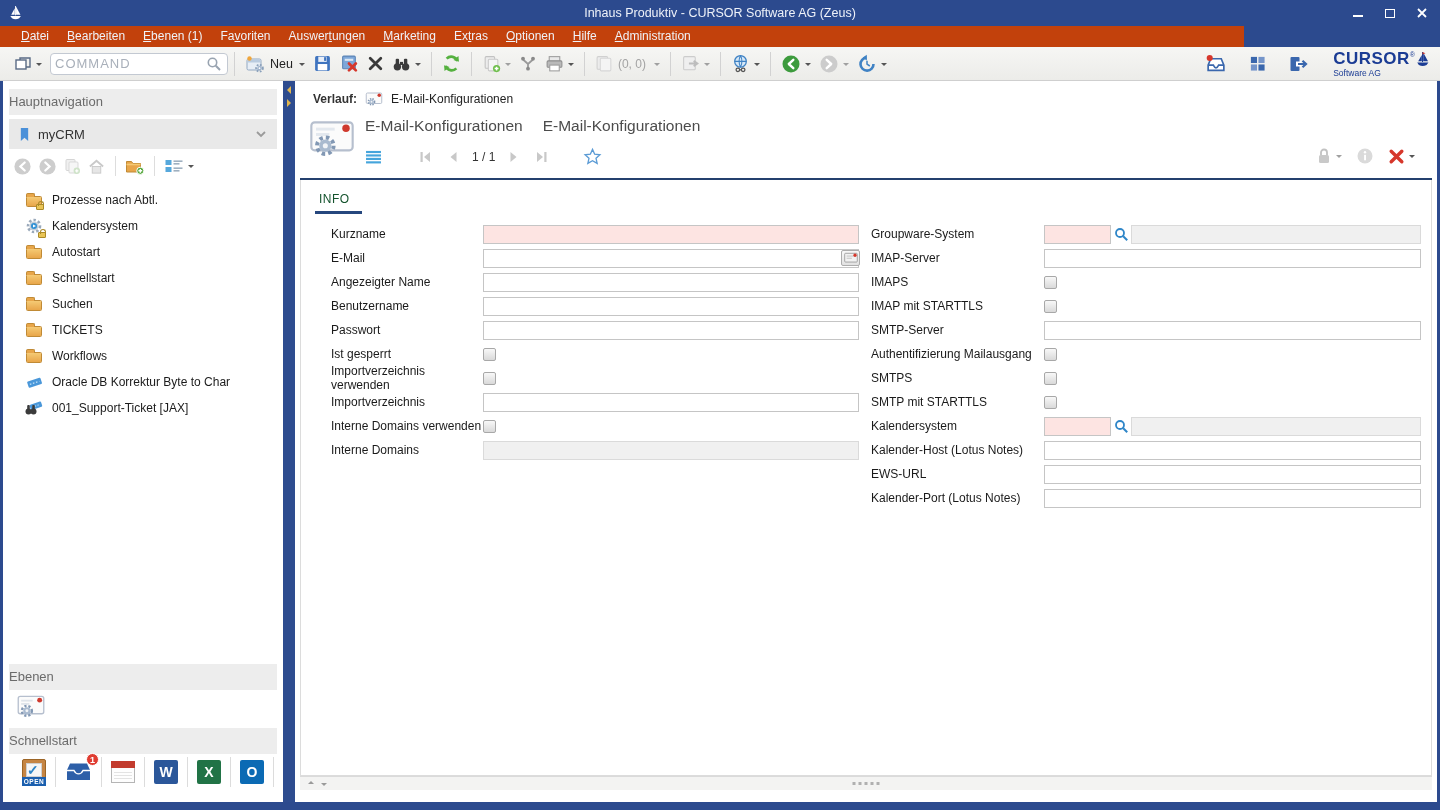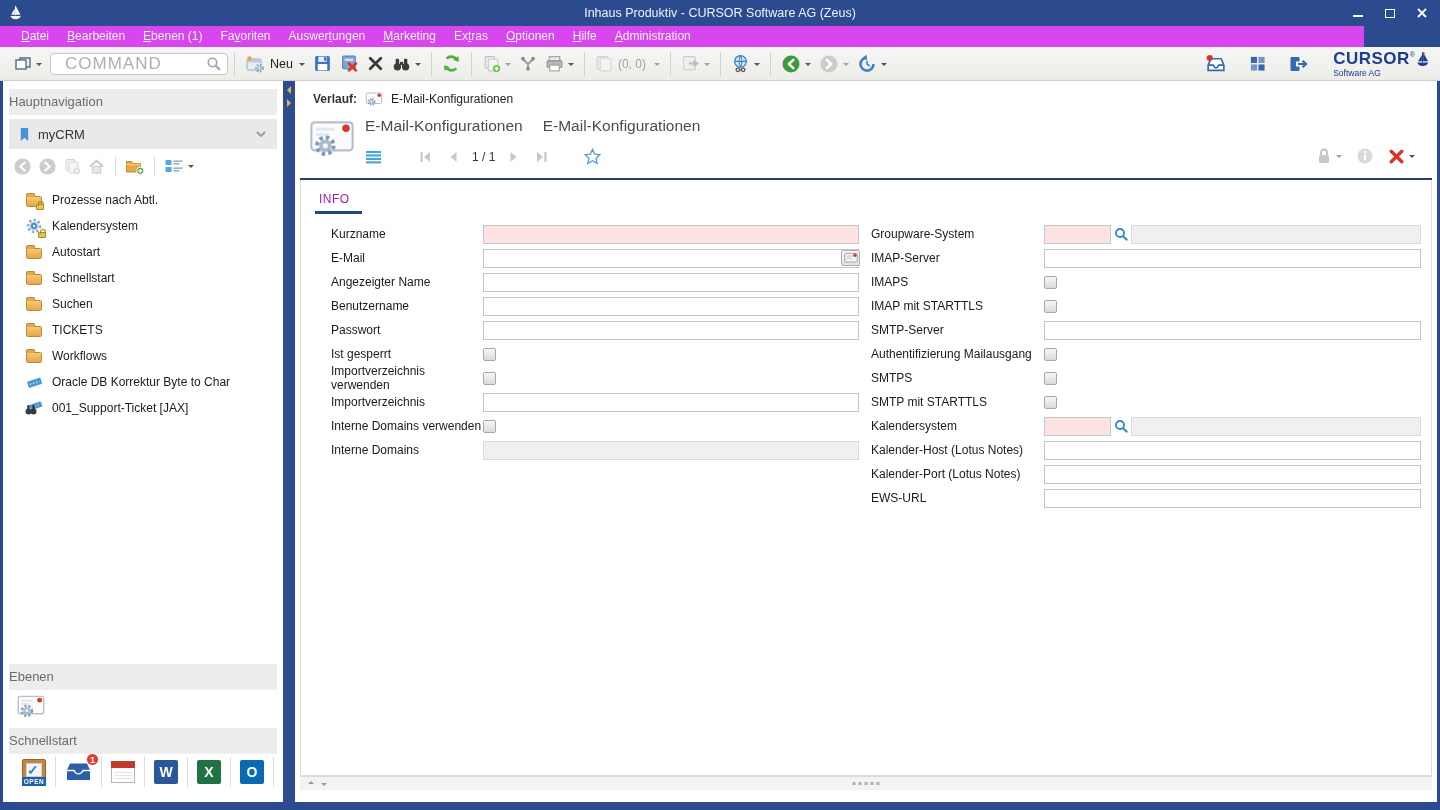--- a/index.html
+++ b/index.html
@@ -12,30 +12,30 @@
   
   .titlebar { position:absolute; left:0; top:0; width:1440px; height:26px; background:#2c4a8e; display:flex; align-items:center; }
   .tb-boat { margin-left:9px; }
   .tb-title { position:absolute; left:0; right:0; text-align:center; color:#eef2f9; font-size:12.5px; }
   .win-controls { position:absolute; right:10px; top:0; height:26px; display:flex; align-items:center; gap:16px; }
   .wc { width:16px; height:14px; display:flex; align-items:center; justify-content:center; cursor:default; }
   .wc-min span { display:block; width:10px; height:0; border-bottom:2px solid #fff; margin-top:6px; }
   .wc-max span { display:block; width:10px; height:9px; border:1.6px solid #fff; }
 
   
-  .menubar { position:absolute; left:0; top:26px; width:1364px; height:21px; background:#d946ef; display:flex; align-items:center; padding-left:12px;text-align:center; }
+  .menubar { position:absolute; left:0; top:26px; width:1244px; height:21px; background:#c2410c; display:flex; align-items:center; padding-left:12px;text-align:center; }
   .menu-item { color:#f0f3f8; font-size:12px; padding:0 9px; line-height:21px; }
   .menu-item u { text-decoration:underline; }
 
   
   .toolbar { position:absolute; left:0; top:47px; width:1440px; height:34px; background:linear-gradient(#f6f6f4,#ecece9); border-bottom:1px solid #cfcfcf; display:flex; align-items:center; padding:0 10px; }
   .tb-sep { width:1px; height:24px; background:#d2d2d2; margin:0 6px; }
   .tb-btn { display:flex; align-items:center; padding:3px 3px; margin:0 1px; }
   .cmd-box { position:relative; margin-left:4px; }
-  .cmd-input { width:178px; height:22px; border:1px solid #c3c9d2; border-radius:4px; background:#fff; font-size:17px; letter-spacing:1px; color:#333; padding:0 26px 0 14px; outline:none; }
+  .cmd-input { width:178px; height:22px; border:1px solid #c3c9d2; border-radius:4px; background:#fff; font-size:13px; letter-spacing:1px; color:#333; padding:0 26px 0 4px; outline:none; }
   .cmd-input::placeholder { color:#a9b0ba; }
   .cmd-mag { position:absolute; right:6px; top:3px; }
   .neu-label { font-size:12.5px; color:#222; margin:0 2px 0 5px; }
   .counter-label { font-size:12px; color:#a3a3a3; margin:18px 4px; }
   .tb-right { margin-left:auto; display:flex; align-items:center; gap:14px; }
   .logo { display:flex; flex-direction:column; align-items:flex-start; line-height:1; margin-left:6px; }
   .logo-top { display:flex; align-items:flex-start; }
   .logo-name { font-size:17px; font-weight:bold; color:#1b3c94; letter-spacing:0.5px; }
   .logo-reg { font-size:7px; color:#1b3c94; margin-top:1px; }
   .logo-sub { font-size:8.5px; color:#1b3c94; margin-top:1px; }
@@ -84,21 +84,21 @@
   .verlauf-label { font-size:12px; font-weight:bold; color:#333; }
   .verlauf-link { font-size:12px; color:#222; }
   .big-icon { position:absolute; left:14px; top:36px; }
   .page-titles { position:absolute; left:70px; top:36px; display:flex; gap:20px; }
   .page-title { font-size:15.5px; color:#4c4c4c; }
   .pag-row { position:absolute; left:70px; top:66px; display:flex; align-items:center; gap:13px; }
   .pag-text { font-size:12px; color:#333; }
   .rec-actions { position:absolute; top:66px; right:22px; display:flex; align-items:center; gap:8px; }
   .main-divider { position:absolute; top:97px; left:5px; right:5px; height:2px; background:#24406e; }
   .form-panel { position:absolute; top:99px; left:5px; right:5px; bottom:26px; border:1px solid #dcdcdc; border-top:none; background:#fff; }
-  .tab { position:absolute; left:14px; top:12px; font-size:12px; color:#a21caf; letter-spacing:0.5px; padding:0 12px 5px 4px; border-bottom:3px solid #26477e; }
+  .tab { position:absolute; left:14px; top:12px; font-size:12px; color:#14532d; letter-spacing:0.5px; padding:0 12px 5px 4px; border-bottom:3px solid #26477e; }
   .form-col { position:absolute; top:44px; }
   .col-left { left:30px; width:528px; }
   .col-right { left:570px; width:550px; }
   .form-row { display:flex; align-items:center; height:20px; margin-bottom:4px; }
   .col-left .flabel { flex:0 0 152px; }
   .col-right .flabel { flex:0 0 173px; }
   .flabel { font-size:12px; color:#1a1a1a; }
   .fld { flex:1; position:relative; display:flex; align-items:center; }
   .tin { width:100%; height:19px; border:1px solid #c5c5c5; background:#fff; font-family:"Liberation Sans",sans-serif; font-size:12px; padding:0 4px; outline:none; }
   .tin.req { background:#fde4e2; }
@@ -800,27 +800,27 @@
             <input class="tin dis grow" disabled="" style="">
           </div>
         </div>
         <div class="form-row">
           <span class="flabel">Kalender-Host (Lotus Notes)</span>
           <div class="fld">
             <input class="tin" style="">
           </div>
         </div>
         <div class="form-row">
+          <span class="flabel">EWS-URL</span>
+          <div class="fld">
+            <input class="tin" style="">
+          </div>
+        </div>
+        <div class="form-row">
           <span class="flabel">Kalender-Port (Lotus Notes)</span>
-          <div class="fld">
-            <input class="tin" style="">
-          </div>
-        </div>
-        <div class="form-row">
-          <span class="flabel">EWS-URL</span>
           <div class="fld">
             <input class="tin" style="">
           </div>
         </div>
       </div>
   </div>
   <div class="hsplit">
     <span class="hs-arrows">
         <span class="tri-up"></span>
         <span class="tri-down"></span>

